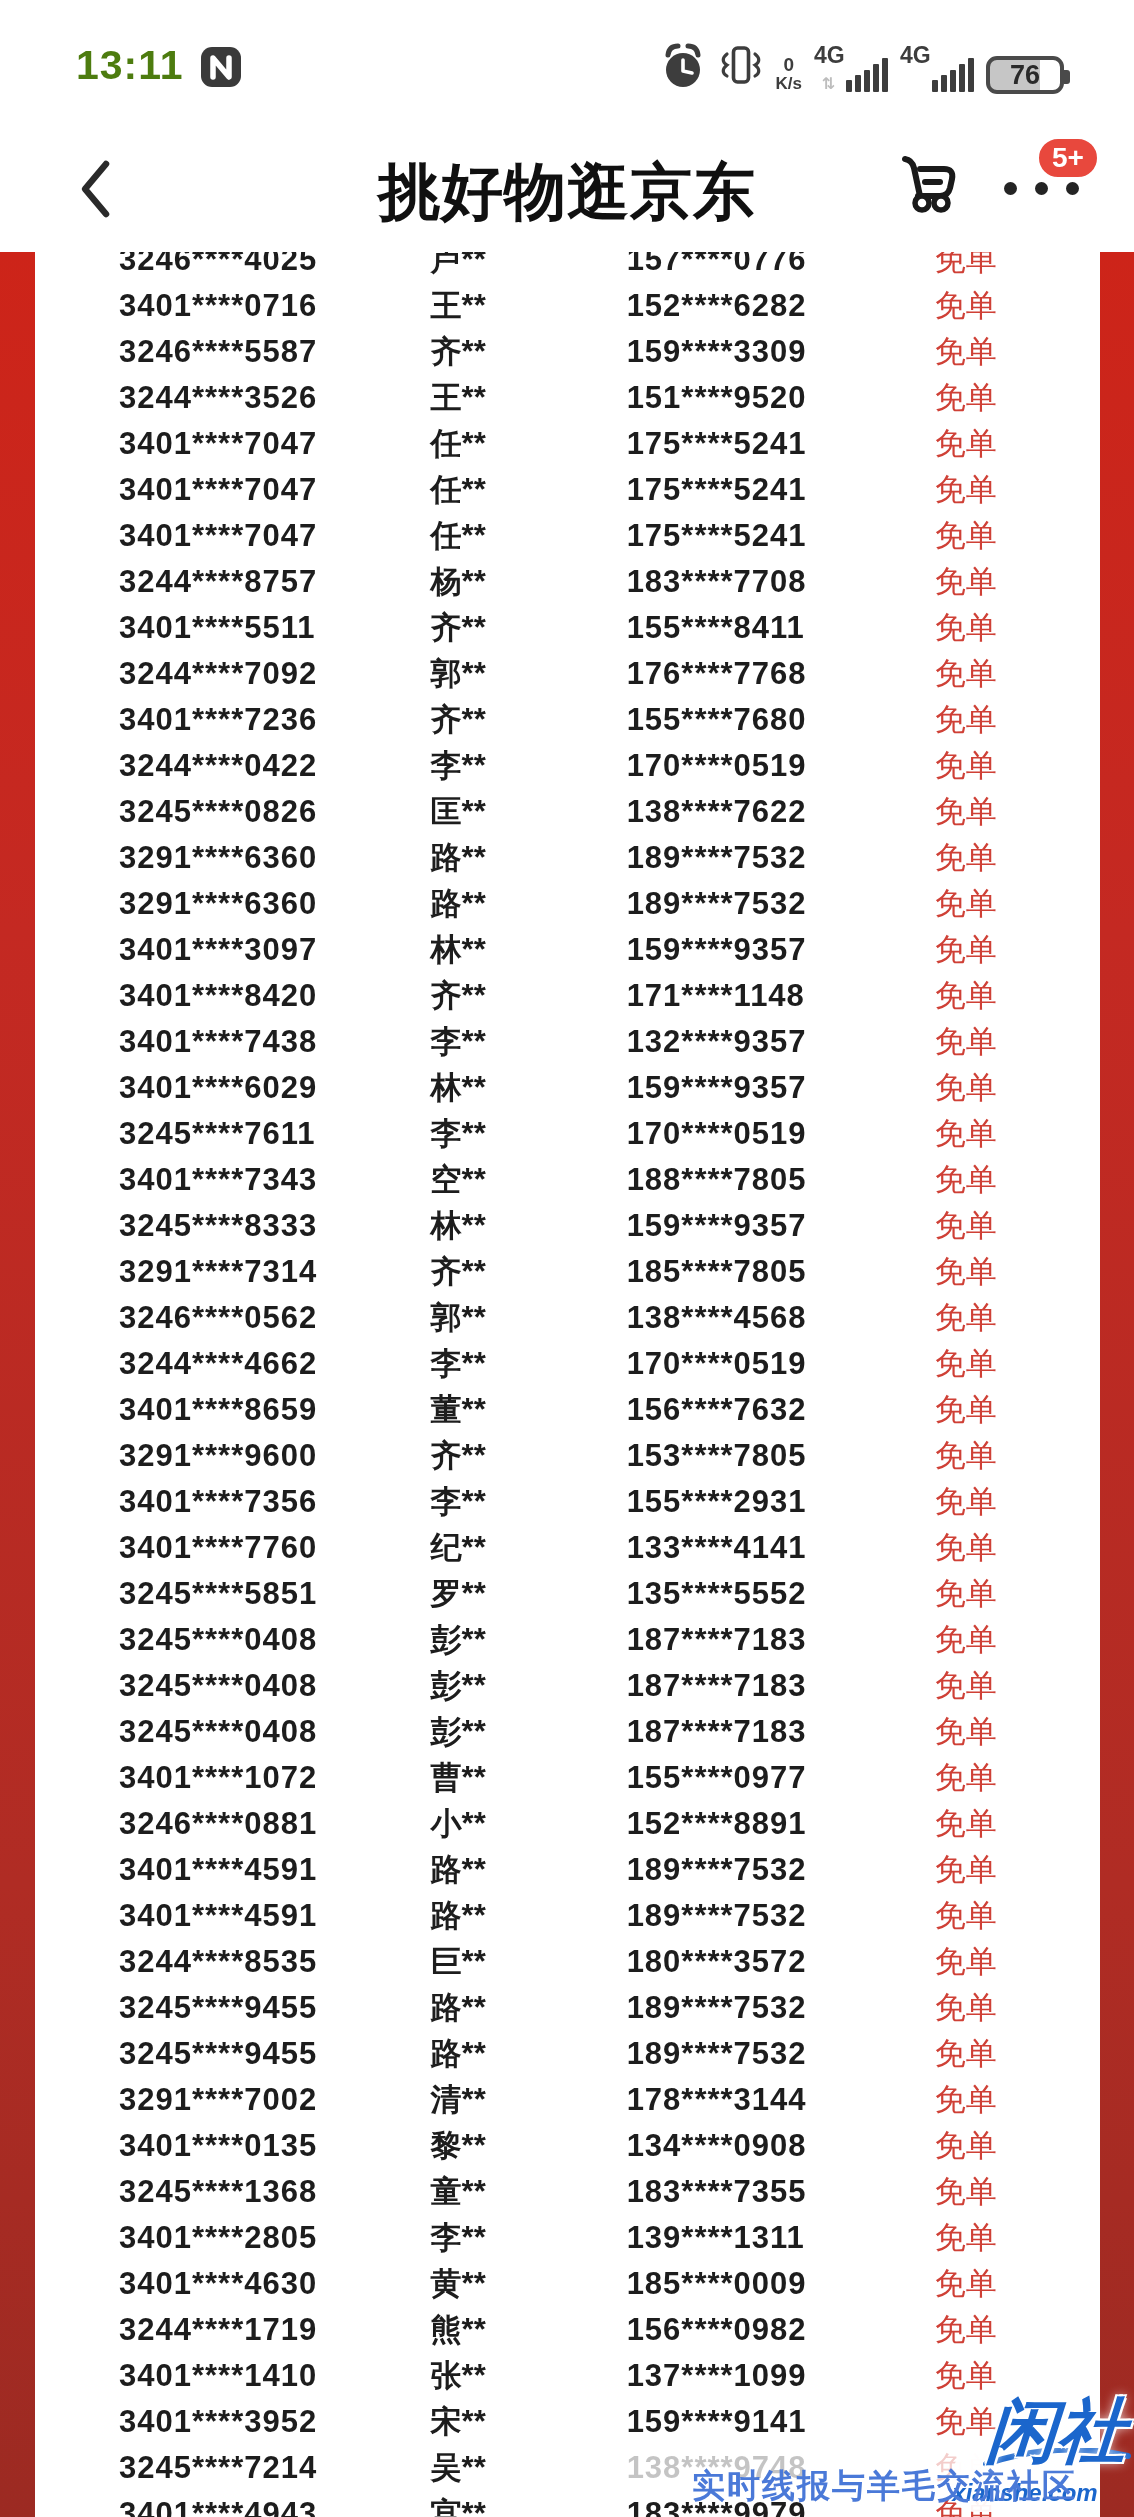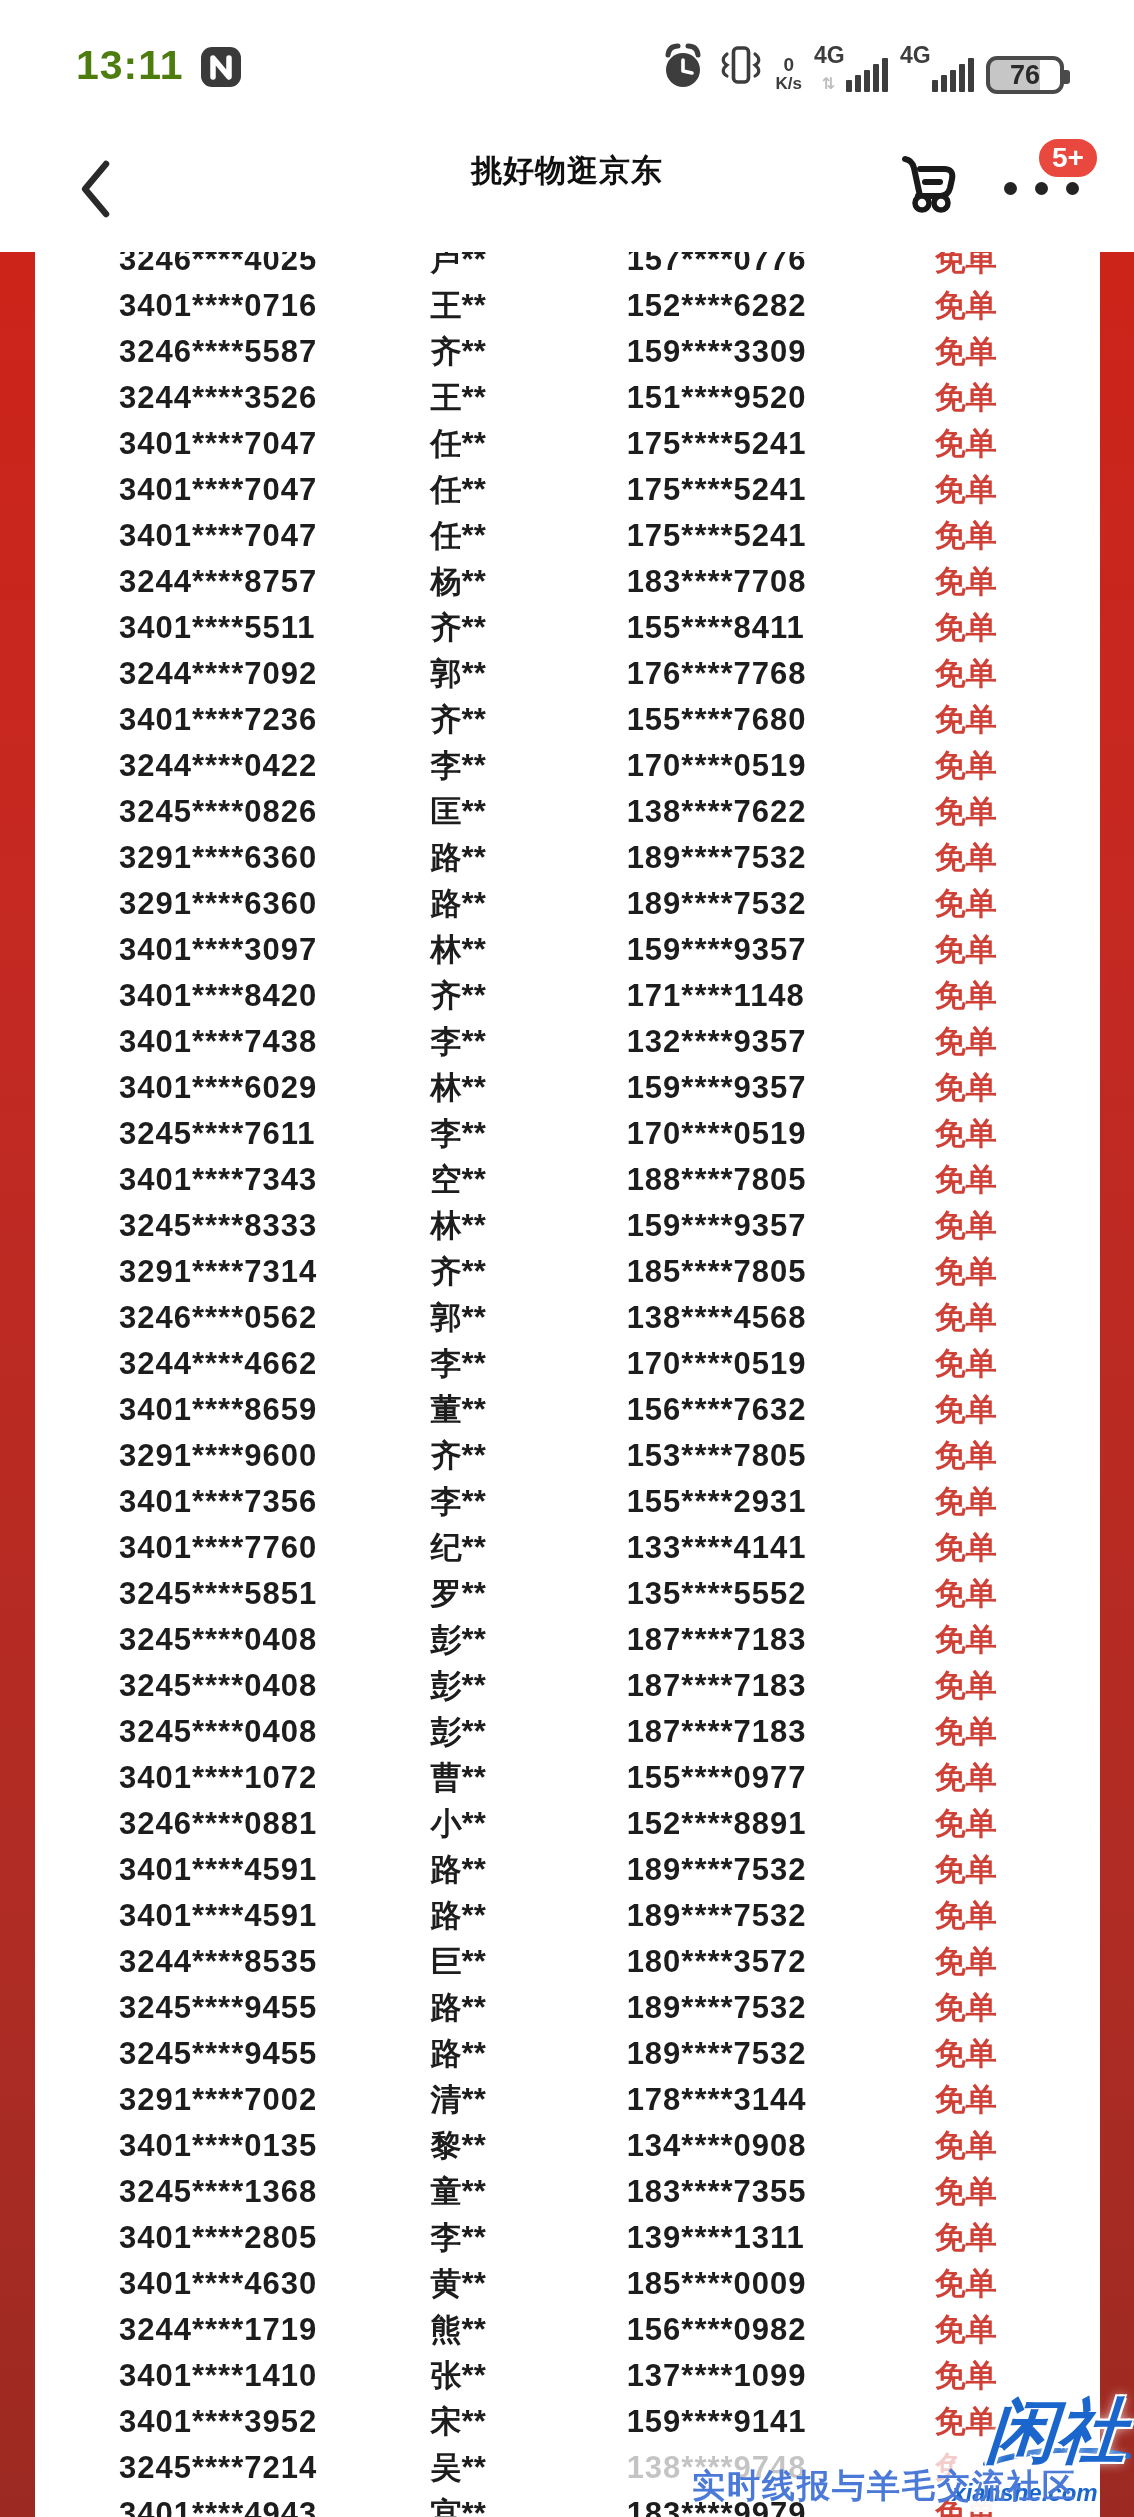--- a/index.html
+++ b/index.html
@@ -21,37 +21,37 @@
   .signal .bars { position:absolute; right:0; bottom:2px; display:flex; align-items:flex-end; gap:3px; }
   .signal .bars i { display:block; width:6px; background:#3d3d3d; border-radius:1px; }
   .signal .updown { position:absolute; left:8px; bottom:1px; font-size:16px; color:#bdbdbd; font-weight:700; }
   .battery { position:relative; width:78px; height:38px; border:4px solid #4a4a4a; border-radius:11px;
              background:linear-gradient(90deg,#c6c6c6 0 72%,#ffffff 72%); display:flex; align-items:center; justify-content:center; }
   .battery .pct { font-size:27px; font-weight:600; color:#2a2a2a; }
   .battery .nub { position:absolute; right:-10px; top:10px; width:6px; height:14px; background:#4a4a4a; border-radius:0 3px 3px 0; }
 
   .navbar { position:absolute; left:0; top:128px; width:1134px; height:110px; }
   .back-btn { position:absolute; left:78px; top:30px; width:36px; height:62px; background:none; border:none; cursor:pointer; }
-  .nav-title { position:absolute; left:0; top:22px; width:1134px; text-align:center; font-size:31px; font-weight:700; color:#101010; letter-spacing:1px; }
+  .nav-title { position:absolute; left:0; top:22px; width:1134px; text-align:center; font-size:62px; font-weight:700; color:#101010; letter-spacing:1px; }
   .cart-btn { position:absolute; left:893px; top:22px; width:72px; height:68px; background:none; border:none; cursor:pointer; }
   .more-btn { position:absolute; left:998px; top:42px; width:86px; height:36px; background:none; border:none; cursor:pointer; display:flex; align-items:center; gap:16px; justify-content:center; }
   .more-btn i { display:block; width:13px; height:13px; border-radius:50%; background:#242424; }
   .badge { position:absolute; left:1036px; top:8px; min-width:64px; height:44px; border-radius:24px; background:#e8483d;
            border:3px solid #fff; color:#fff; font-size:28px; font-weight:700; display:flex; align-items:center; justify-content:center; padding:0 8px; }
 
   
   .content-area { position:absolute; left:0; top:252px; width:1134px; height:2265px;
       background:linear-gradient(180deg,#cd2419 0%,#c42922 30%,#b02c24 72%,#9c2a22 100%); }
   .panel { position:absolute; left:35px; right:34px; top:0; bottom:0; background:#ffffff; overflow:hidden; }
   .rows { margin-top:-15px; }
   .row { height:46px; display:flex; align-items:center; color:#1d1d1d; }
   .row .order { width:255px; margin-left:84px; font-size:31px; font-weight:600; letter-spacing:1px; white-space:nowrap; }
   .row .name  { width:180px; text-align:center; font-size:31px; font-weight:600; white-space:nowrap; }
   .row .phone { width:300px; margin-left:80px; font-size:31px; font-weight:600; letter-spacing:1px; white-space:nowrap; }
-  .row .action{ margin-left:auto; margin-right:90px; width:90px; text-align:center; font-size:31px; font-weight:700; color:#cf4036; white-space:nowrap; }
+  .row .action{ margin-left:auto; margin-right:90px; width:90px; text-align:center; font-size:31px; font-weight:400; color:#cf4036; white-space:nowrap; }
 
   
   .wm-fade { position:absolute; left:610px; top:2440px; width:424px; height:58px; background:rgba(255,255,255,.74); border-radius:10px; z-index:5; }
   .wm-tagline { position:absolute; left:692px; top:2464px; font-size:33px; font-weight:600; color:#4a79d8; letter-spacing:2px; white-space:nowrap; z-index:7; }
   .wm-bubble { position:absolute; left:952px; top:2452px; width:146px; height:60px; background:rgba(255,255,255,.95);
                border-radius:22px 14px 14px 22px; z-index:6; display:flex; align-items:flex-end; justify-content:center; padding-bottom:5px; }
   .wm-domain { font-size:24px; font-weight:700; font-style:italic; color:#1b66cc; }
   .wm-swoosh { position:absolute; left:982px; top:2448px; z-index:8; }
   .wm-logo { position:absolute; left:980px; top:2396px; width:154px; text-align:center; font-size:70px; font-weight:700; font-style:italic;
              color:#1b66cc; transform:skewX(-4deg); z-index:9; line-height:1;

